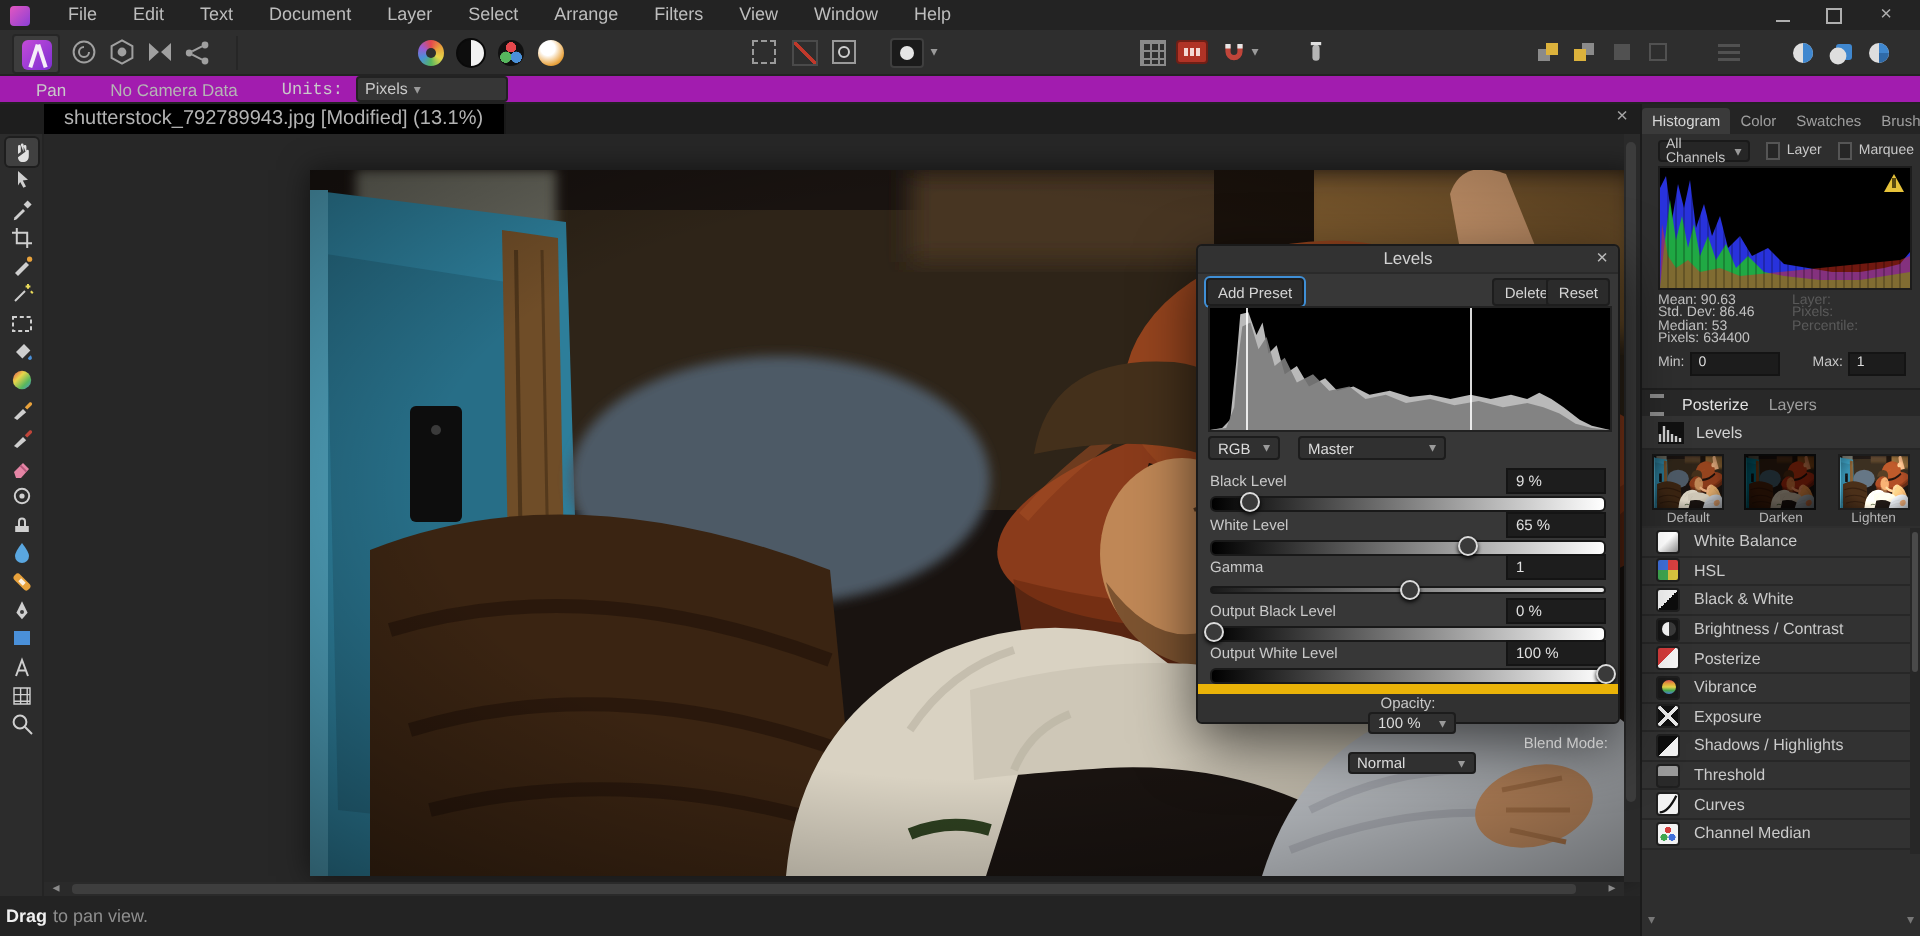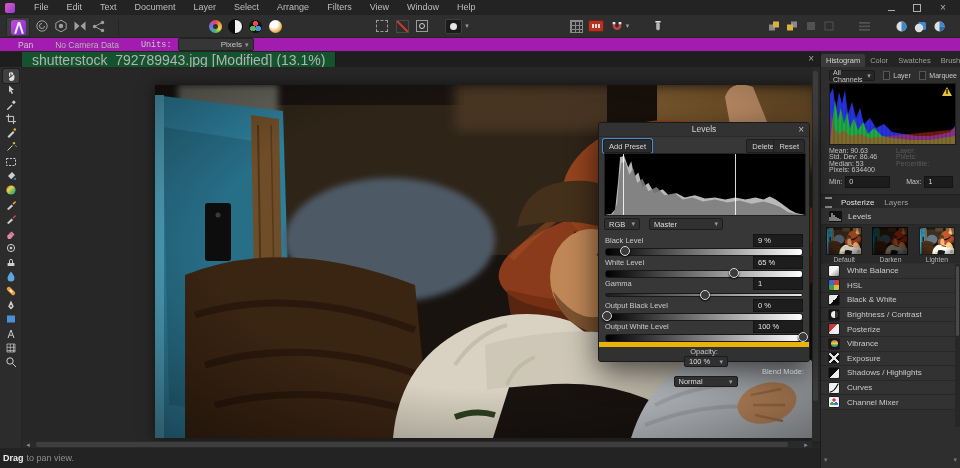--- a/index.html
+++ b/index.html
@@ -57,27 +57,27 @@
   .dis{opacity:.32;}
   .alignico{width:11px;height:9px;background:linear-gradient(#9a9a9a 1.5px,transparent 1.5px);
             background-size:11px 3.5px;}
   .vsep{position:absolute;top:3px;height:17px;width:1px;background:#262626;}
 
   
   #ctx{position:absolute;left:0;top:38px;width:960px;height:14px;background:#a21caf;
        border-bottom:1px solid #222;display:flex;align-items:center;font-size:8.5px;box-sizing:border-box;}
   #ctx .lab{color:#c9c9c9;}
   #ctx .dim{color:#b5b5b5;}
-  .unitsdd{display:flex;align-items:center;justify-content:flex-end;width:66px;height:11px;
+  .unitsdd{display:flex;align-items:center;justify-content:flex-start;width:66px;height:11px;
            background:#363636;border:1px solid #222;border-radius:2px;padding:0 4px;margin-left:6px;font-size:8px;}
 
   
   #tabbar{position:absolute;left:0;top:52px;width:820px;height:15px;background:#1e1e1e;}
-  .doctab{position:absolute;left:22px;top:0;height:15px;background:#14532d;color:#b3b3b3;
-          font-size:14px;display:flex;align-items:center;padding:0 10px;border-right:1px solid #191919;}
+  .doctab{position:absolute;left:22px;top:0;height:15px;background:#000000;color:#b3b3b3;
+          font-size:10px;display:flex;align-items:center;padding:0 10px;border-right:1px solid #191919;}
   .tabclose{position:absolute;right:6px;top:1px;color:#a5a5a5;font-size:10px;}
 
   
   #tools{position:absolute;left:0;top:67px;width:22px;height:381px;background:#2c2c2c;
          border-right:1px solid #242424;box-sizing:border-box;}
   .tool{position:absolute;left:3px;width:16px;height:14px;display:flex;align-items:center;justify-content:center;}
   .tool.sel{background:#404040;border-radius:2px;box-shadow:0 0 0 1px #1e1e1e;}
 
   
   #canvas{position:absolute;left:22px;top:67px;width:798px;height:381px;background:#272727;overflow:hidden;}
@@ -769,30 +769,34 @@
       </div>
     <div class="arow">
       <div class="ai exp"></div>
       <span>Exposure</span>
       </div>
     <div class="arow">
       <div class="ai sh"></div>
       <span>Shadows / Highlights</span>
       </div>
     <div class="arow">
+      <div class="ai thr"></div>
+      <span>Threshold</span>
+      </div>
+    <div class="arow">
       <div class="ai cur">
         <svg width="10" height="10" viewBox="0 0 12 12">
             <path d="M1 11C5 11 8 7 11 1" stroke="#111" fill="none" stroke-width="1.4"></path>
           </svg>
       </div>
       <span>Curves</span>
       </div>
     <div class="arow">
       <div class="ai cm"></div>
-      <span>Channel Mixer</span>
+      <span>Channel Median</span>
       </div>
   </div>
   <div class="ascroll">
       <div class="thumb"></div>
     </div>
   <span class="cornerarr" style="left:3px;">▾</span>
   <span class="cornerarr" style="right:3px;">▾</span>
 </div>
 
 </body></html>

